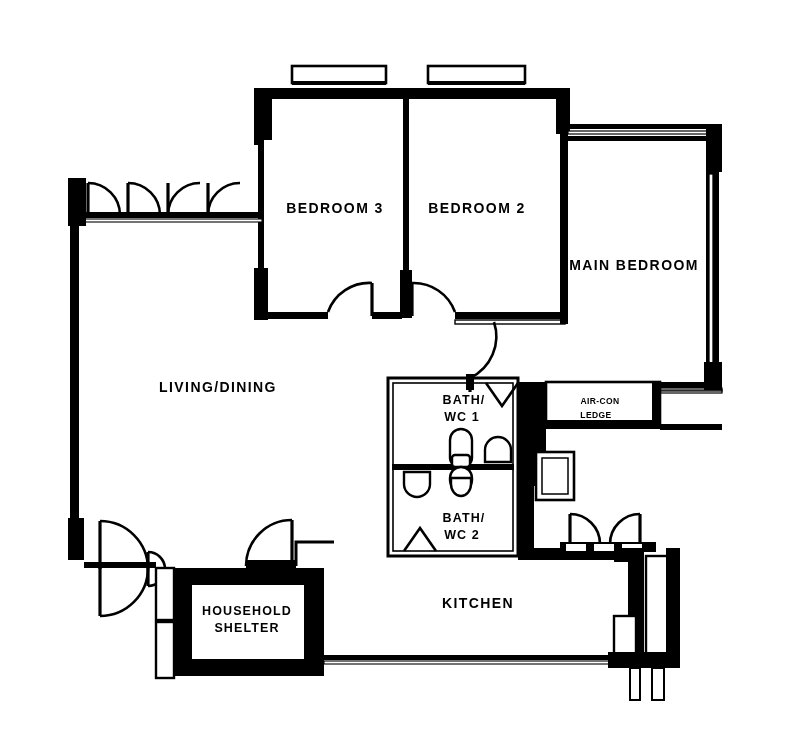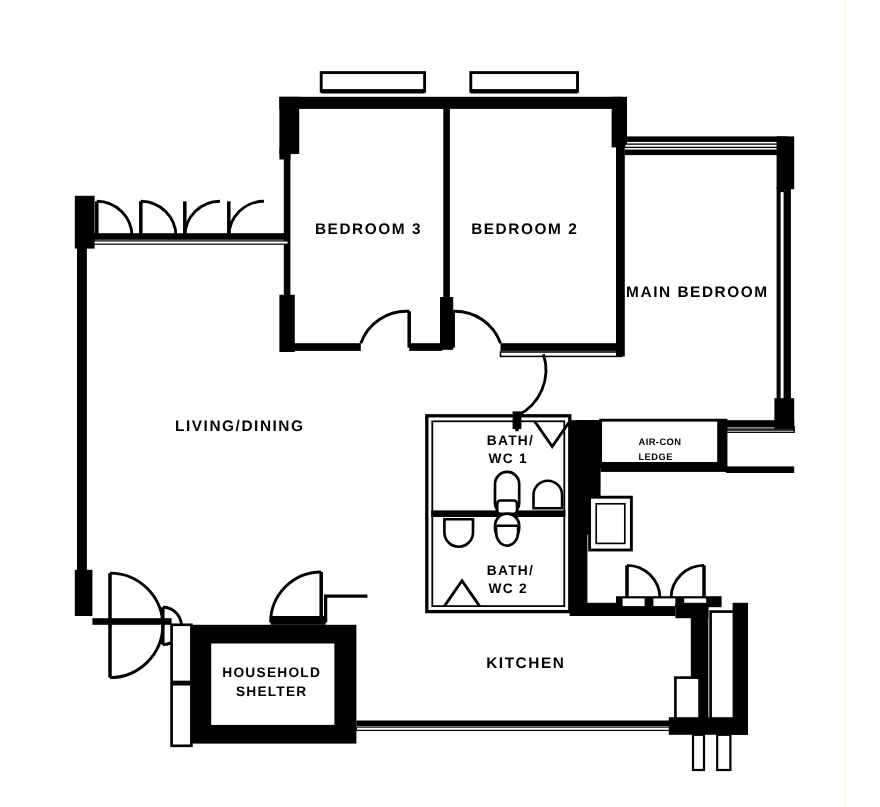--- a/index.html
+++ b/index.html
@@ -8,21 +8,21 @@
     padding: 0;
     background: #ffffff;
   }
   body {
     font-family: "Liberation Sans", sans-serif;
   }
   #plan-wrap {
     position: relative;
     width: 768px;
     height: 734px;
-    background: #eab308;
+    background: #15803d;
     overflow: hidden;
   }
   #plan-svg {
     display: block;
     width: 800px;
     height: 734px;
   }
   .room-label {
     font-family: "Liberation Sans", sans-serif;
     font-weight: bold;

